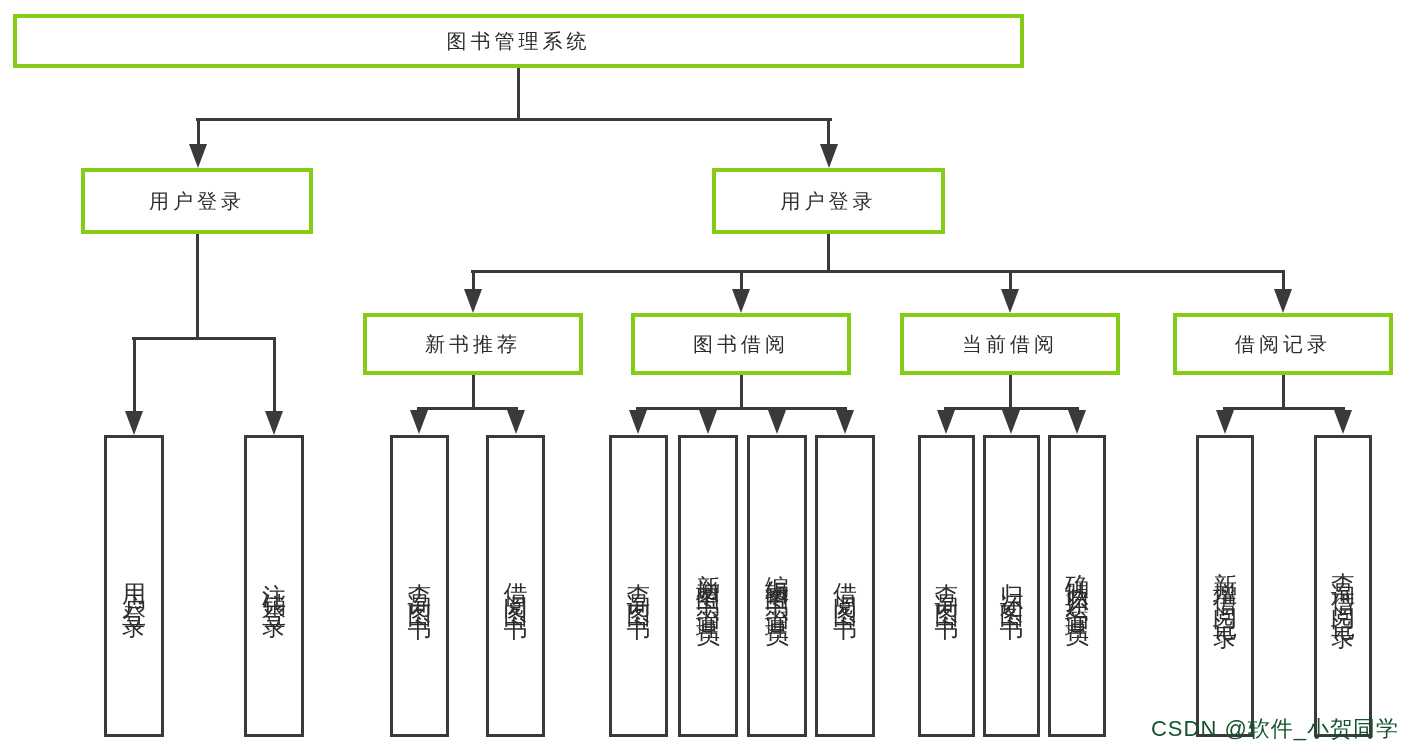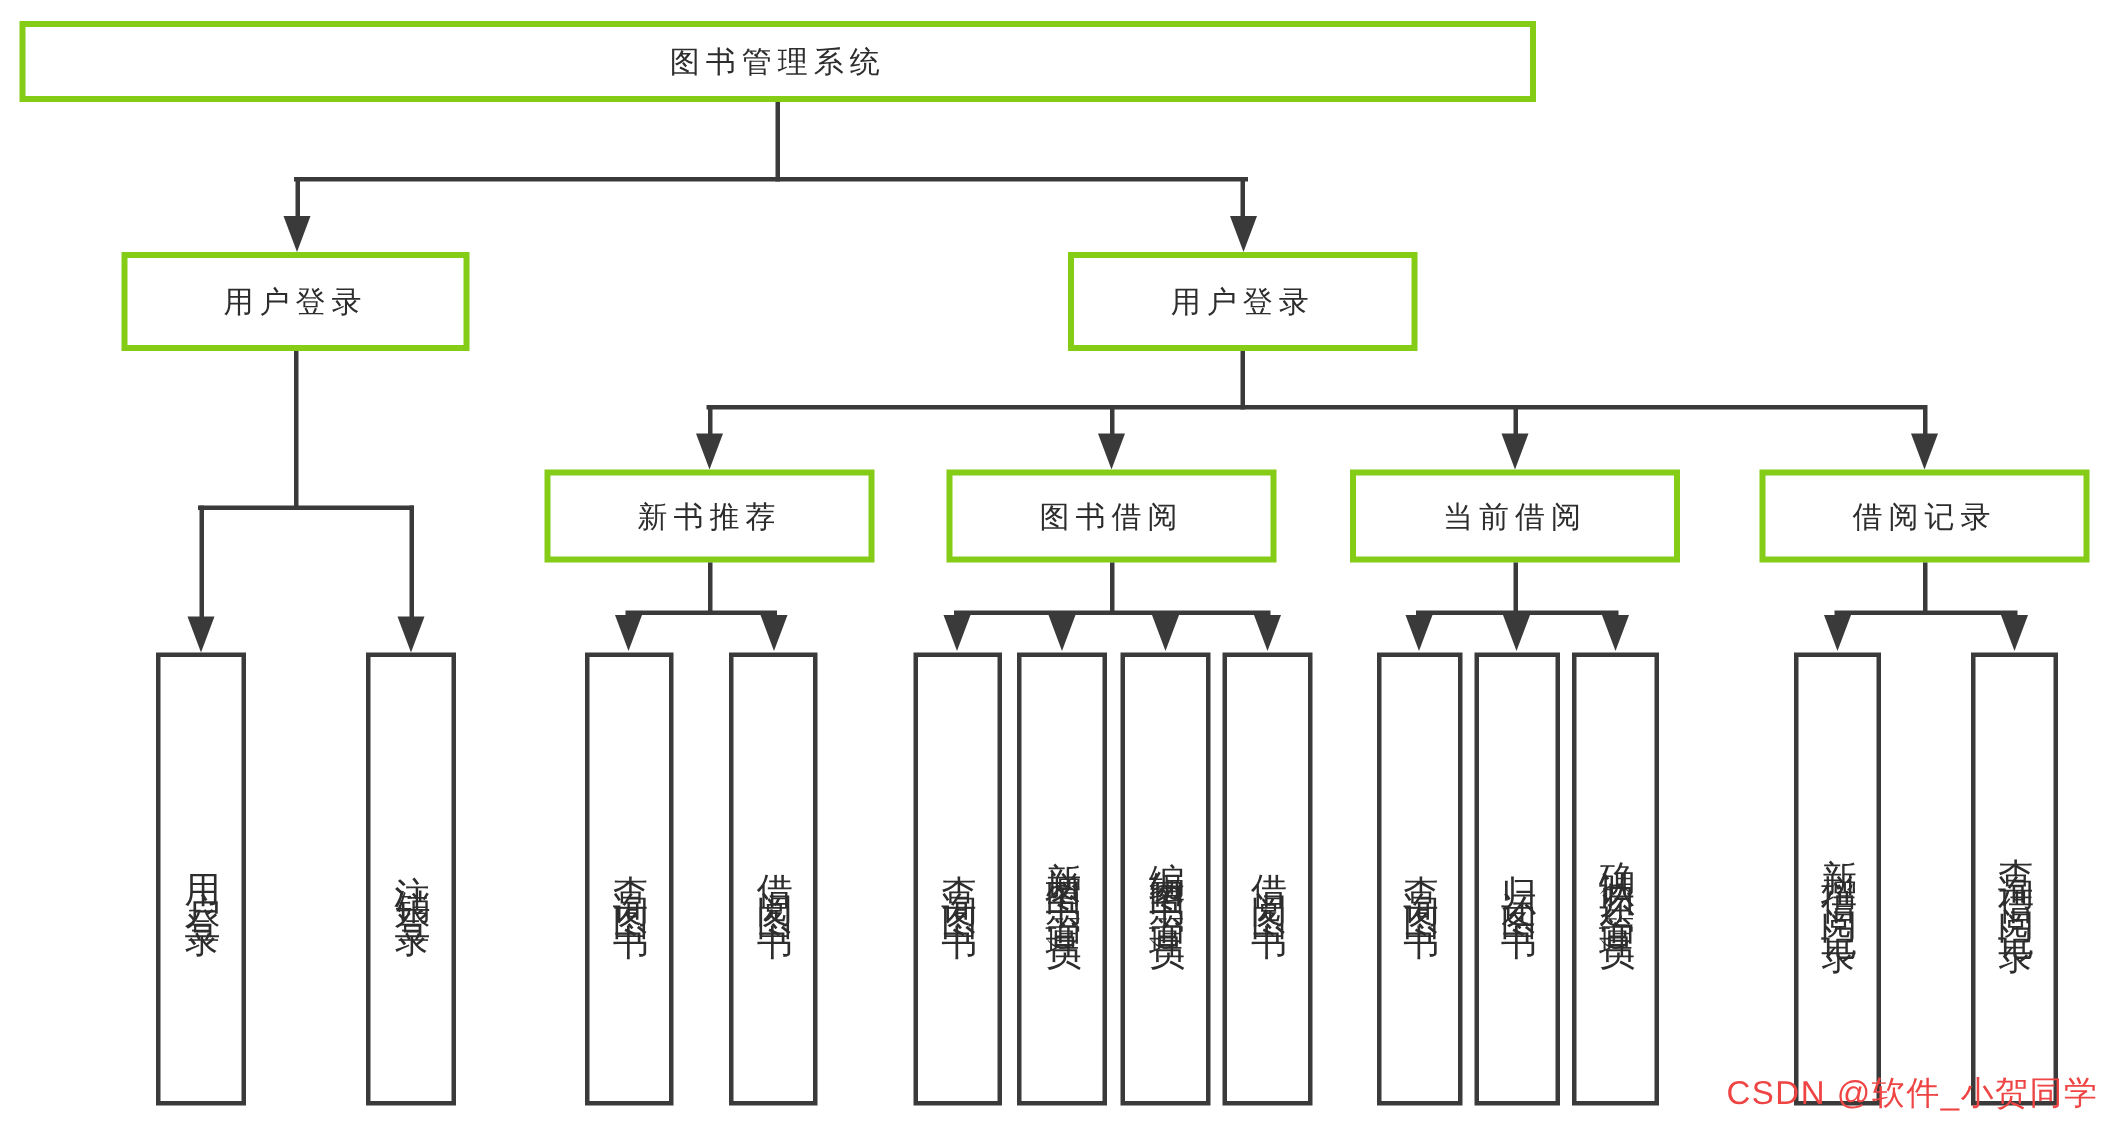--- a/index.html
+++ b/index.html
@@ -23,21 +23,21 @@
   .vnode.long span{letter-spacing:7px;}
   .vline{position:absolute;width:3px;background:#3a3a3a;}
   .hline{position:absolute;height:3px;background:#3a3a3a;}
   .arrowhead{
     position:absolute;width:0;height:0;
     border-left:9px solid transparent;border-right:9px solid transparent;
     border-top:24px solid #3a3a3a;
   }
   .watermark{
     position:absolute;right:6px;bottom:3px;z-index:5;
-    font-size:22px;letter-spacing:1px;color:#ef4444;
+    font-size:22px;letter-spacing:1px;color:#14532d;
   }
 </style>
 </head>
 <body>
 
 <div id="canvas">
 
   <div class="node" style="left:13px;top:14px;width:1011px;height:54px;">
     <span>图书管理系统</span>
   </div>

